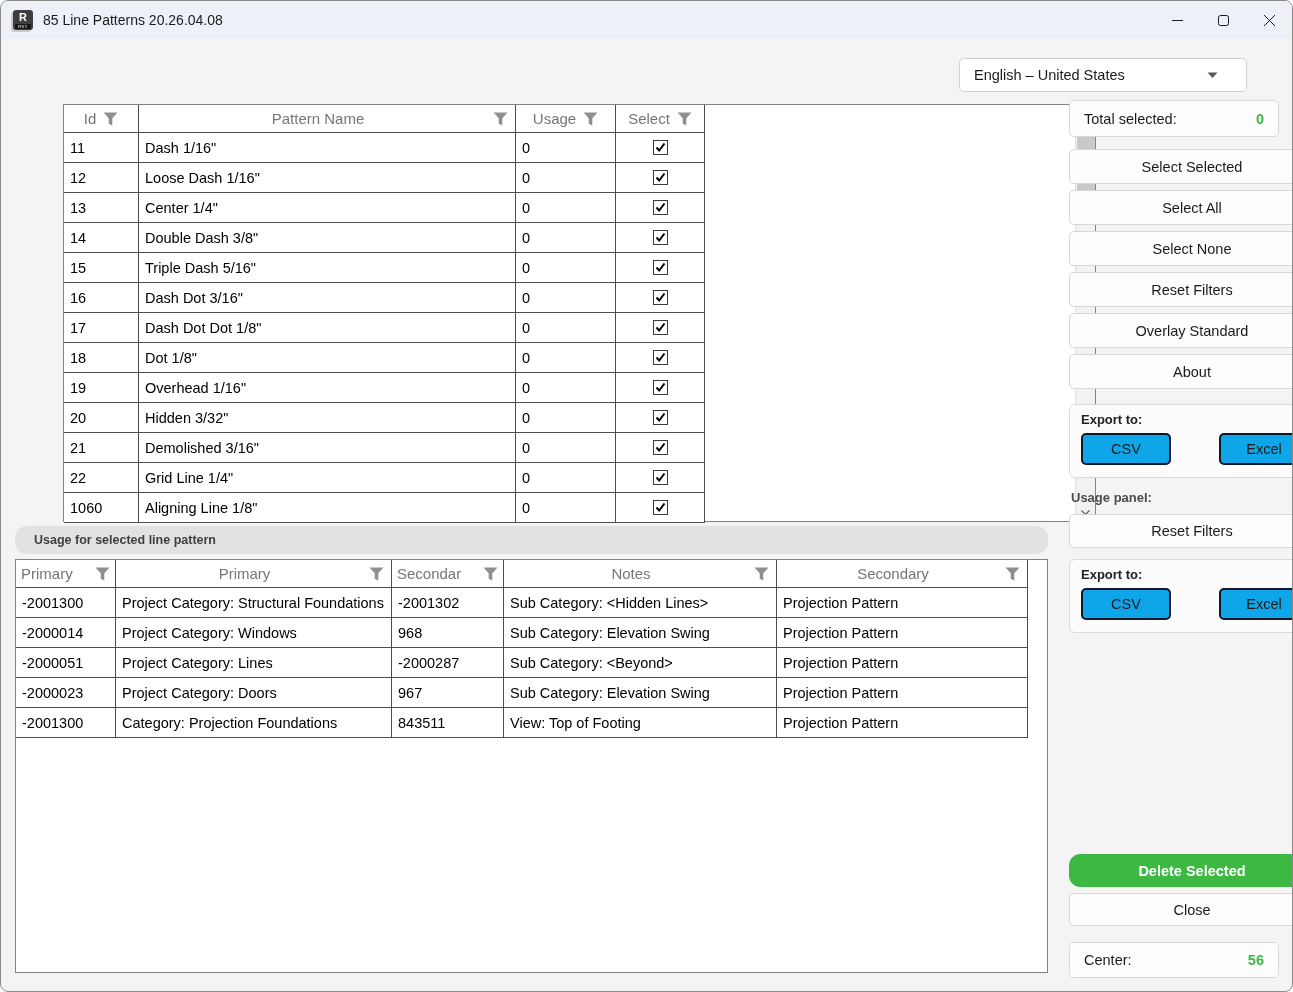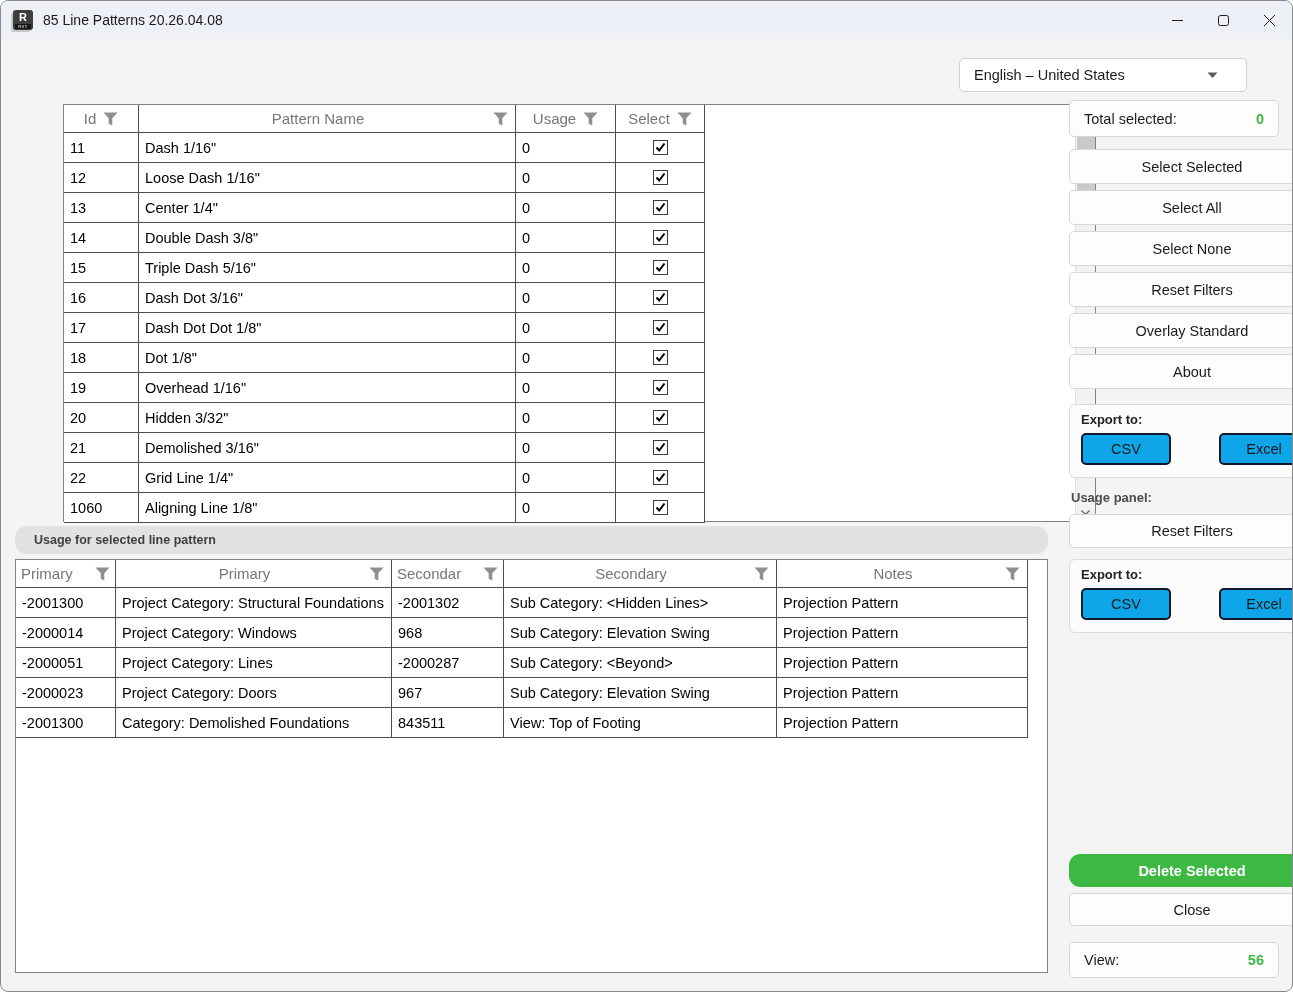--- a/index.html
+++ b/index.html
@@ -381,27 +381,27 @@
               <path d="M0.5 0.5 H14.5 L9.3 6.3 V13.5 L5.7 11.8 V6.3 Z" fill="#8f8f8f"></path>
             </svg>
         </div>
         <div class="th lead">
           <span class="th-label">Secondar</span>
           <svg class="funnel" width="15" height="14" viewBox="0 0 15 14">
               <path d="M0.5 0.5 H14.5 L9.3 6.3 V13.5 L5.7 11.8 V6.3 Z" fill="#8f8f8f"></path>
             </svg>
         </div>
         <div class="th wide">
+          <span class="th-label">Notes</span>
+          <svg class="funnel" width="15" height="14" viewBox="0 0 15 14">
+              <path d="M0.5 0.5 H14.5 L9.3 6.3 V13.5 L5.7 11.8 V6.3 Z" fill="#8f8f8f"></path>
+            </svg>
+        </div>
+        <div class="th wide">
           <span class="th-label">Secondary</span>
-          <svg class="funnel" width="15" height="14" viewBox="0 0 15 14">
-              <path d="M0.5 0.5 H14.5 L9.3 6.3 V13.5 L5.7 11.8 V6.3 Z" fill="#8f8f8f"></path>
-            </svg>
-        </div>
-        <div class="th wide">
-          <span class="th-label">Notes</span>
           <svg class="funnel" width="15" height="14" viewBox="0 0 15 14">
               <path d="M0.5 0.5 H14.5 L9.3 6.3 V13.5 L5.7 11.8 V6.3 Z" fill="#8f8f8f"></path>
             </svg>
         </div>
       </div>
       <div id="usage-rows">
   <div class="tr ut-row">
     <div class="td">-2001300</div>
     <div class="td">Project Category: Structural Foundations</div>
     <div class="td">-2001302</div>
@@ -428,21 +428,21 @@
   <div class="tr ut-row">
     <div class="td">-2000023</div>
     <div class="td">Project Category: Doors</div>
     <div class="td">967</div>
     <div class="td">Sub Category: Elevation Swing</div>
     <div class="td">Projection Pattern</div>
   </div>
 
   <div class="tr ut-row">
     <div class="td">-2001300</div>
-    <div class="td">Category: Demolished Foundations</div>
+    <div class="td">Category: Projection Foundations</div>
     <div class="td">843511</div>
     <div class="td">View: Top of Footing</div>
     <div class="td">Projection Pattern</div>
   </div>
 </div>
     </div>
   </div>
 
   <div class="sidebar">
     <div class="info-box" style="top:99px; height:37px;">
@@ -498,18 +498,18 @@
     </div>
 
     <div class="btn btn-green" style="top:853px; height:33px;border-radius:11px;">
         <span>Delete Selected</span>
       </div>
     <div class="btn" style="top:892px; height:33px;">
         <span>Close</span>
       </div>
 
     <div class="info-box" style="top:941px; height:36px;">
-      <span>View:</span>
+      <span>Center:</span>
       <span class="green-val">56</span>
     </div>
   </div>
 
 </div>
 
 </body></html>

